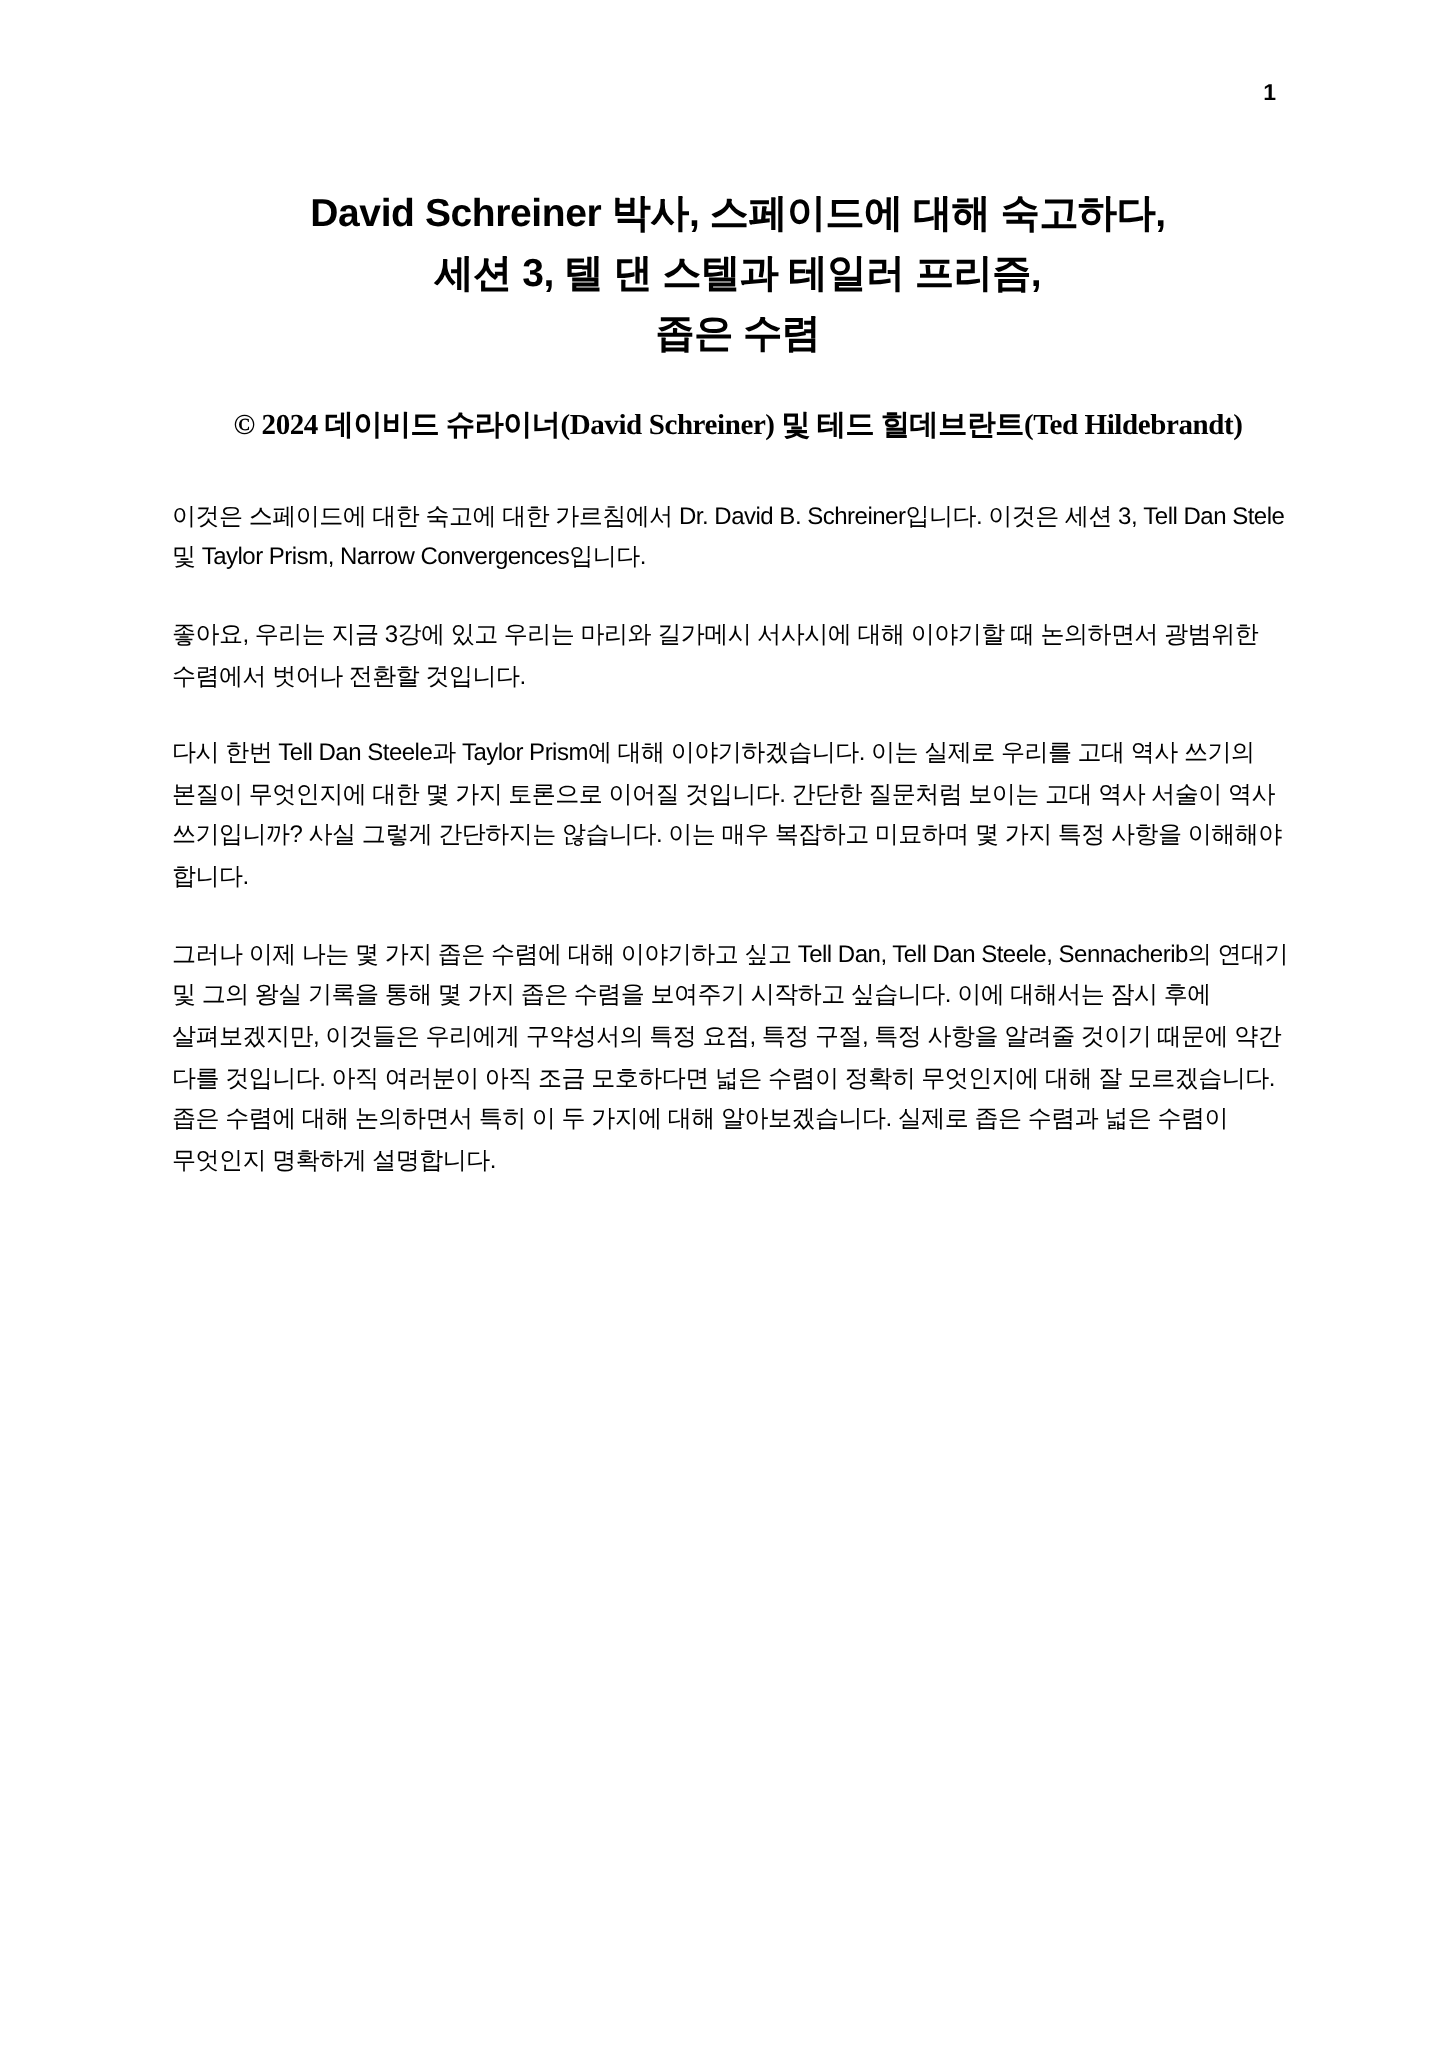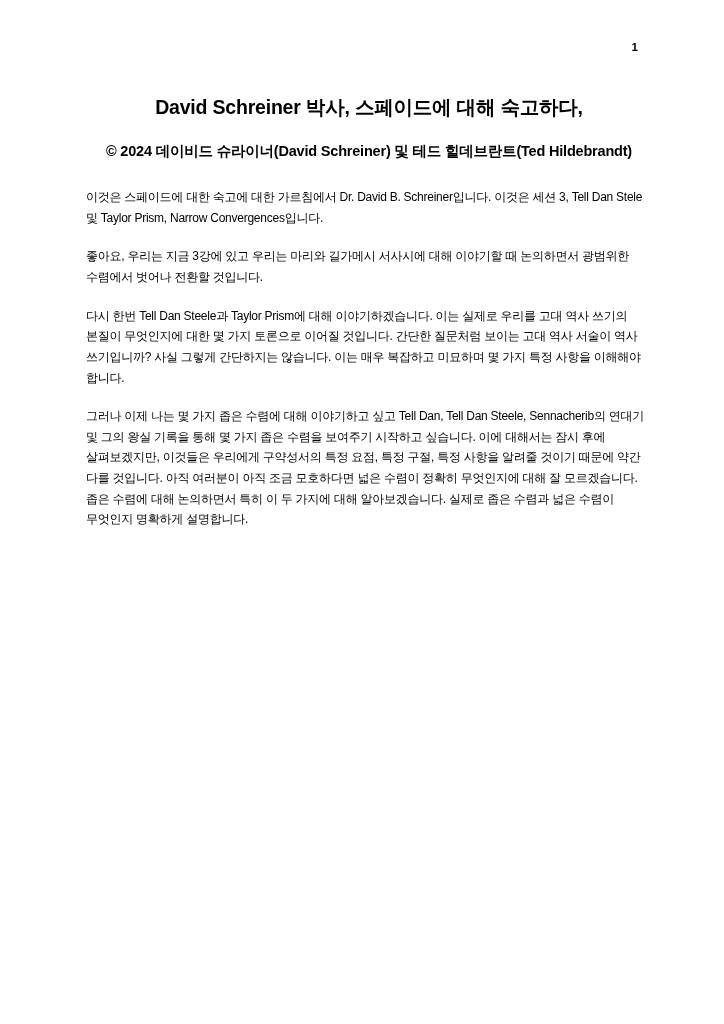--- a/index.html
+++ b/index.html
@@ -47,20 +47,21 @@
   }
   .doc-title .line {
     display: block;
   }
   .copyright {
     text-align: center;
     font-size: 14.5px;
     font-weight: bold;
     margin-top: 20px;
     letter-spacing: -0.2px;
+    font-family: Liberation Serif, serif;
   }
   p.body-para {
     font-size: 12px;
     line-height: 1.72;
     margin: 18px 0 0 0;
     text-align: left;
     letter-spacing: -0.25px;
     word-break: keep-all;
   }
   p.body-para.first {
@@ -71,20 +72,22 @@
 <body>
 
 <div class="page">
 
   <div class="page-number">1</div>
 
   <div class="content">
 
     <h1 class="doc-title">
       <span class="line">David Schreiner 박사, 스페이드에 대해 숙고하다,</span>
+      <span class="line">세션 3, 텔 댄 스텔과 테일러 프리즘,</span>
+      <span class="line">좁은 수렴</span>
     </h1>
 
     <div class="copyright">© 2024 데이비드 슈라이너(David Schreiner) 및 테드 힐데브란트(Ted Hildebrandt)</div>
 
     <p class="body-para first">이것은 스페이드에 대한 숙고에 대한 가르침에서 Dr. David B. Schreiner입니다. 이것은 세션 3, Tell Dan Stele 및 Taylor Prism, Narrow Convergences입니다.</p>
     <p class="body-para">좋아요, 우리는 지금 3강에 있고 우리는 마리와 길가메시 서사시에 대해 이야기할 때 논의하면서 광범위한 수렴에서 벗어나 전환할 것입니다.</p>
     <p class="body-para">다시 한번 Tell Dan Steele과 Taylor Prism에 대해 이야기하겠습니다. 이는 실제로 우리를 고대 역사 쓰기의 본질이 무엇인지에 대한 몇 가지 토론으로 이어질 것입니다. 간단한 질문처럼 보이는 고대 역사 서술이 역사 쓰기입니까? 사실 그렇게 간단하지는 않습니다. 이는 매우 복잡하고 미묘하며 몇 가지 특정 사항을 이해해야 합니다.</p>
     <p class="body-para">그러나 이제 나는 몇 가지 좁은 수렴에 대해 이야기하고 싶고 Tell Dan, Tell Dan Steele, Sennacherib의 연대기 및 그의 왕실 기록을 통해 몇 가지 좁은 수렴을 보여주기 시작하고 싶습니다. 이에 대해서는 잠시 후에 살펴보겠지만, 이것들은 우리에게 구약성서의 특정 요점, 특정 구절, 특정 사항을 알려줄 것이기 때문에 약간 다를 것입니다. 아직 여러분이 아직 조금 모호하다면 넓은 수렴이 정확히 무엇인지에 대해 잘 모르겠습니다. 좁은 수렴에 대해 논의하면서 특히 이 두 가지에 대해 알아보겠습니다. 실제로 좁은 수렴과 넓은 수렴이 무엇인지 명확하게 설명합니다.</p>
 
   </div>

